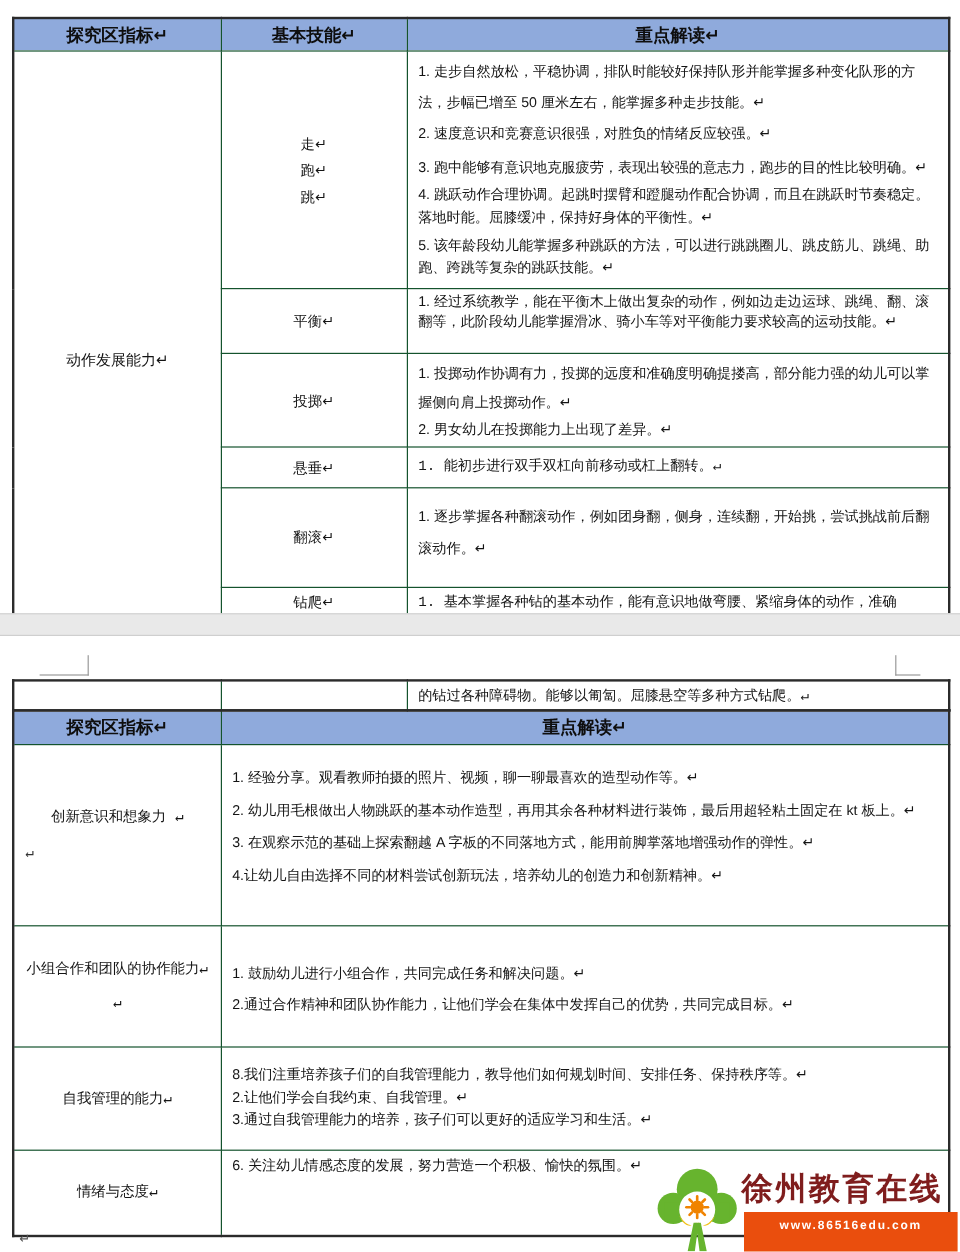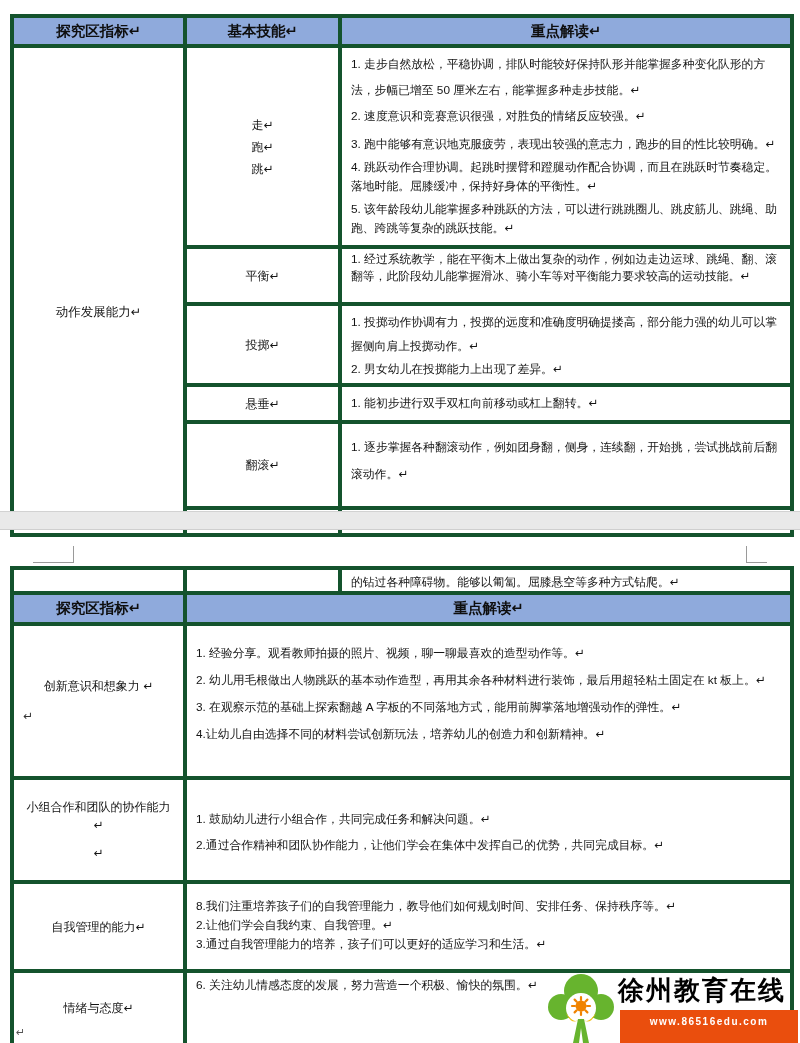--- a/index.html
+++ b/index.html
@@ -13,44 +13,44 @@
     background:#e9e9e9;border-top:1px solid #d2d2d2;border-bottom:1px solid #cfcfcf;}
   
   .corner{position:absolute;top:546px;width:40px;height:16px;}
   .corner.l{left:33px;border-right:1px solid #9a9a9a;border-bottom:1px solid #9a9a9a;}
   .corner.r{left:746px;width:20px;border-left:1px solid #9a9a9a;border-bottom:1px solid #9a9a9a;}
   
   table{border-collapse:collapse;table-layout:fixed;position:absolute;left:10px;}
   .t1{top:14px;width:780px;border:2px solid #2b2b2b;}
   .t2cont{top:566px;width:780px;border:2px solid #2b2b2b;}
   .t2{top:591px;width:780px;border:2px solid #2b2b2b;}
-  td{border:4px solid #14532d;padding:0 9px;overflow:hidden;}
+  td{border:1px solid #14532d;padding:0 9px;overflow:hidden;}
   .hdr td{
     background:#8FAADC;font-weight:bold;font-size:14.5px;text-align:center;
     color:#0e0e0e;padding:0 4px;
   }
   .skill{ text-align:center;vertical-align:middle;font-size:12px;}
   .cat{ text-align:center;vertical-align:middle;font-size:12.5px;padding-top:44px;}
   .content{vertical-align:top;}
   .pt{font-size:11.8px;line-height:19px;margin:0 0 4px 0;text-align:left;}
   .pt.sp{line-height:26px;margin:0;}
   .pt.sp2{line-height:24px;margin:0 0 2px 0;}
   .pt.sp3{line-height:27px;margin:0;}
   .pt.tight{line-height:16.5px;margin:0;}
   .skill-line{display:block;line-height:22px;}
-  .vmid{vertical-align:middle;}
+  .vmid{vertical-align:middle;font-family:Liberation Mono, monospace;}
   .lab{display:block;text-align:center;font-size:12px;line-height:18px;}
   .lab.left{text-align:left;margin-top:12px;color:#333;}
   .lab.below{margin-top:10px;}
   .stray-mark{position:absolute;left:16px;top:1026px;font-size:11px;color:#555;}
   
   .logo{position:absolute;left:546px;top:968px;width:254px;height:75px;z-index:6;}
   .logo-title{
     position:absolute;left:72px;top:5px;font-size:26px;font-weight:bold;
-    color:#000000;letter-spacing:2px;white-space:nowrap;
+    color:#7f1d1d;letter-spacing:2px;white-space:nowrap;
   }
   .logo-banner{
     position:absolute;left:74px;top:42px;width:178px;height:40px;background:#EA4E0D;
     color:#ffffff;font-weight:bold;font-size:10px;text-align:center;line-height:24px;
     letter-spacing:1.5px;white-space:nowrap;
   }
   .tree{position:absolute;left:0;top:2px;}
 </style>
 </head>
 <body>

